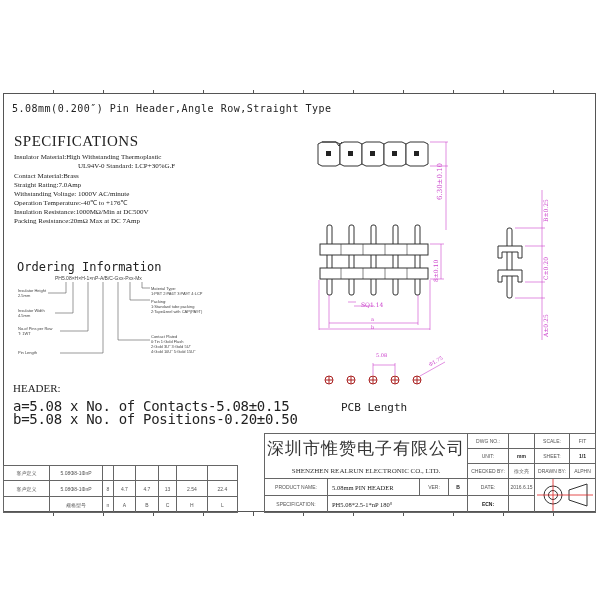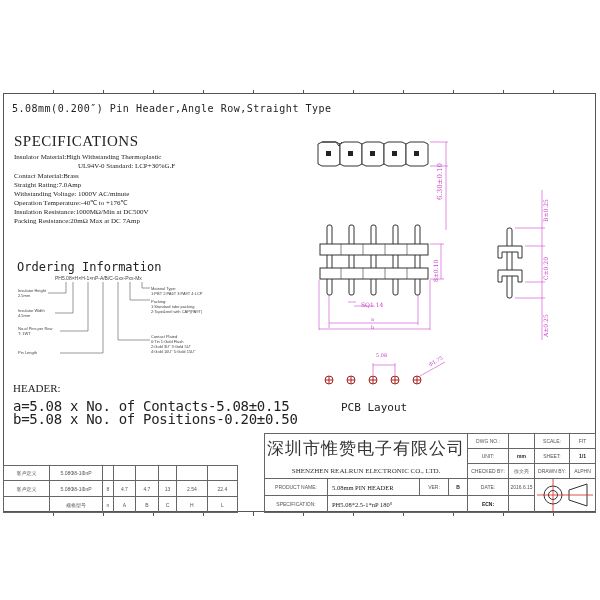--- a/index.html
+++ b/index.html
@@ -176,21 +176,21 @@
       <circle cx="95" cy="30" r="4"></circle>
       <circle cx="117" cy="30" r="4"></circle>
     <path d="M25 30 h8 M29 26 v8 M47 30 h8 M51 26 v8 M69 30 h8 M73 26 v8 M91 30 h8 M95 26 v8 M113 30 h8 M117 26 v8"></path>
   </g>
   <g stroke="#cc44cc" stroke-width="0.6" fill="none">
     <path d="M73 25 V13 M95 25 V13 M73 15 H95 M120 26 L145 12"></path>
   </g>
 </svg>
 <div class="abs" style="left:376px;top:352px;font-size:5px;color:#cc44cc;">5.08</div>
 <div class="abs" style="left:428px;top:358px;font-size:5px;color:#cc44cc;transform:rotate(-30deg);">Φ1.75</div>
-<div class="abs pcb-label">PCB Layout</div>
+<div class="abs pcb-label">PCB Length</div>
 
 <table style="left:3px;top:465px;width:235px;height:47px;">
   <tbody>
       <tr style="height:15px">
     <td style="width:45px">客户定义</td>
     <td style="width:52px">5.08Φ8-1ΦnP</td>
     <td></td>
         <td></td>
         <td></td>
         <td></td>

